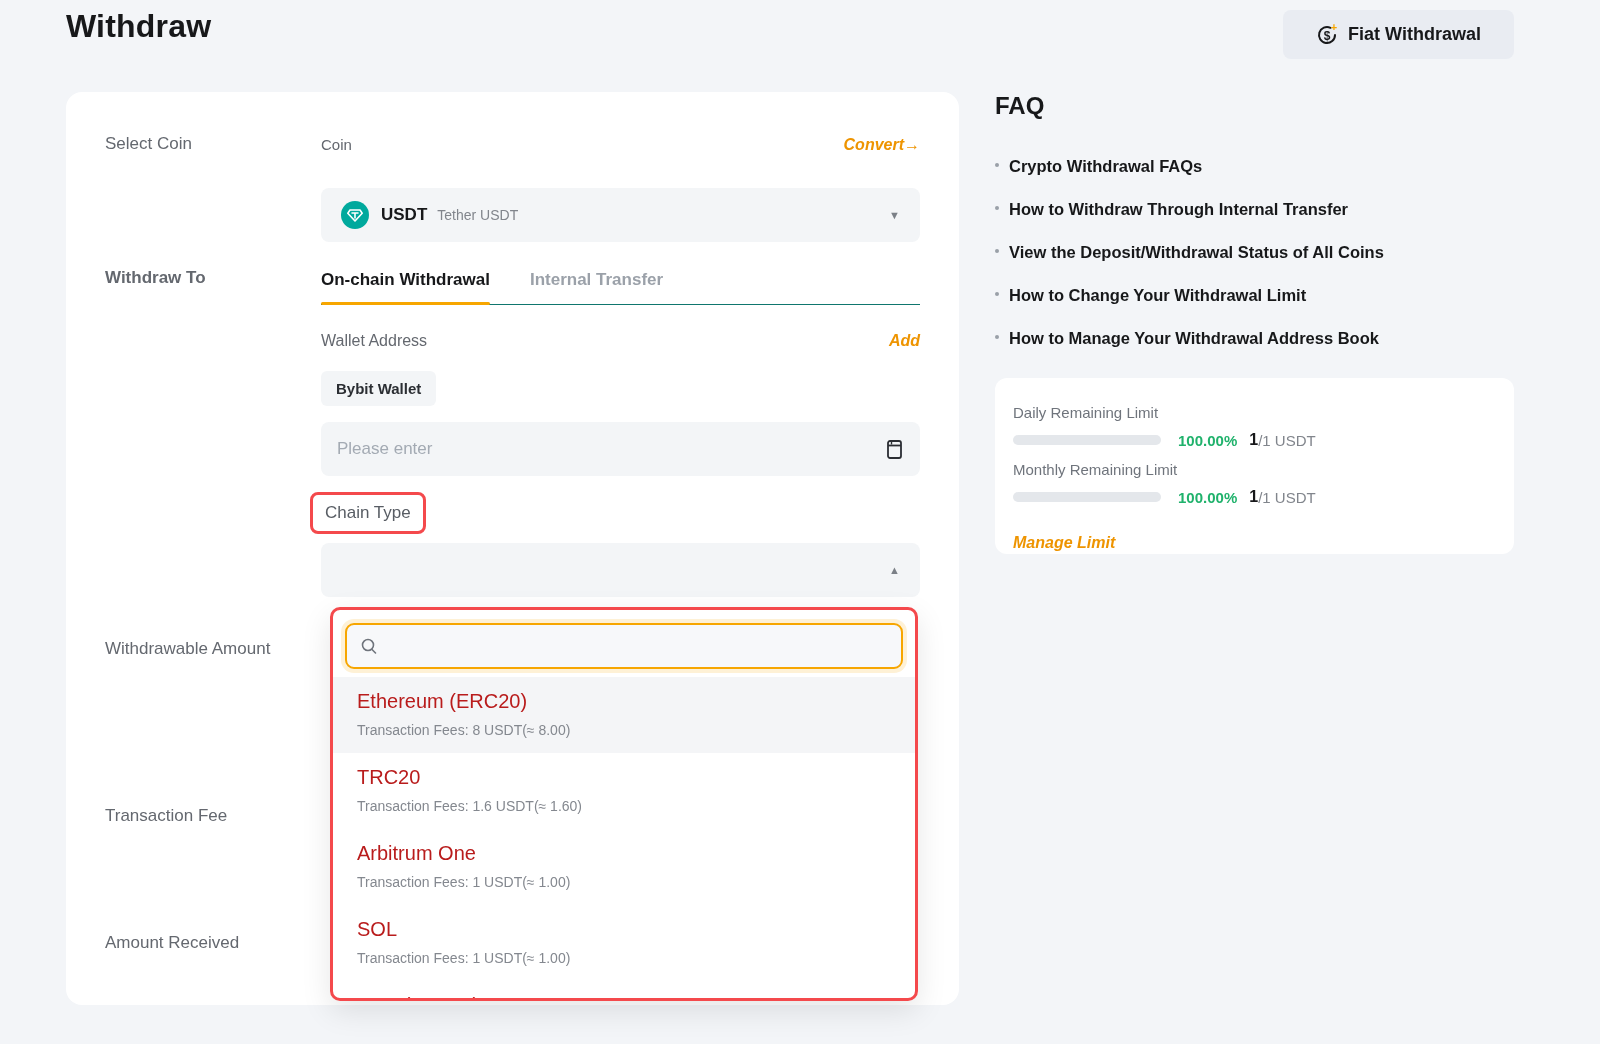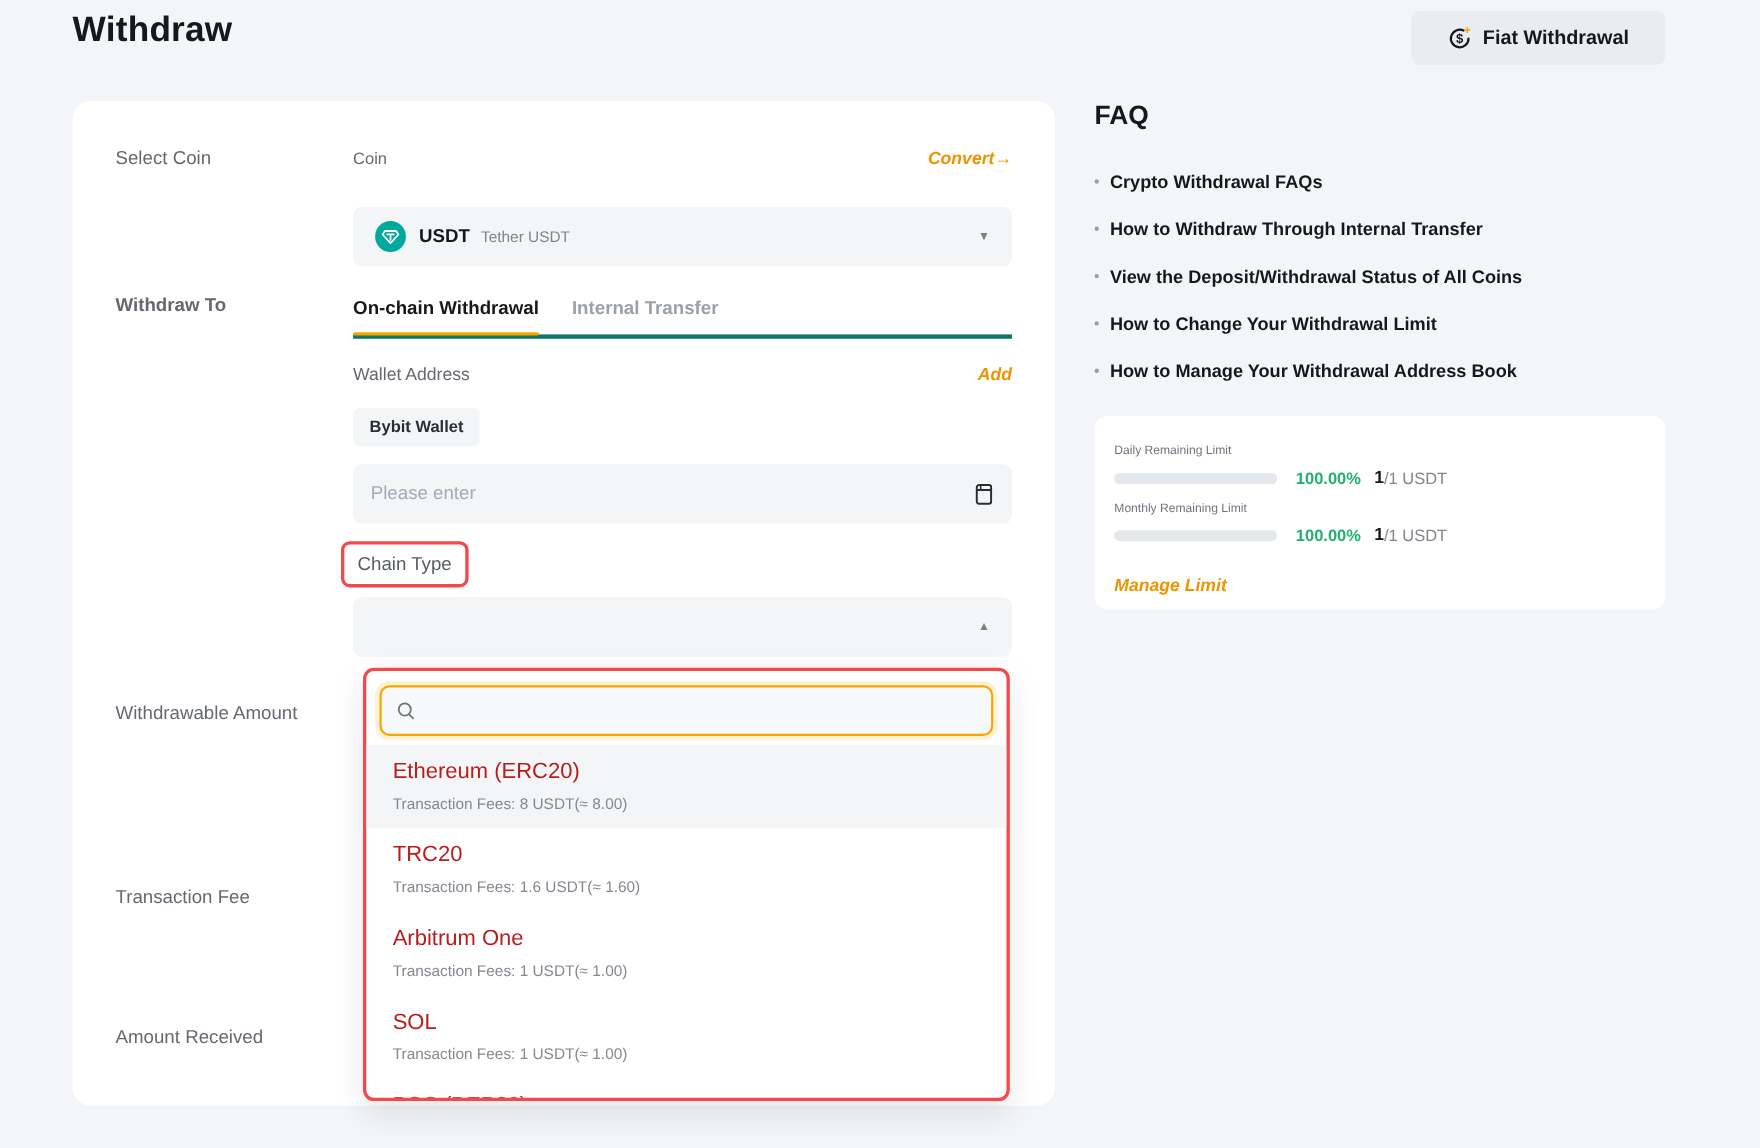--- a/index.html
+++ b/index.html
@@ -40,21 +40,21 @@
   }
   .coin-circle {
     width:28px; height:28px; border-radius:50%; background:#00a99d;
     display:flex; align-items:center; justify-content:center; margin-right:12px; flex:none;
   }
   .coin-symbol { font-size:17px; font-weight:700; margin-right:10px; }
   .coin-name { font-size:14px; color:#81858c; }
   .caret { margin-left:auto; font-size:11px; color:#7b8087; }
 
   
-  .tabs { display:flex; gap:30px; border-bottom:4px solid #0f766e; width:599px; }
+  .tabs { display:flex; gap:40px; border-bottom:1px solid #0f766e; width:599px; }
   .tab { font-size:17px; font-weight:700; padding-bottom:14px; cursor:pointer; position:relative; }
   .tab.active { color:#17181a; }
   .tab.active::after { content:""; position:absolute; left:0; right:0; bottom:-1px; height:3px; background:#f7a600; border-radius:2px; }
   .tab.inactive { color:#9ba1a9; }
 
   .chip {
     display:inline-block; background:#f3f5f7; border-radius:6px;
     padding:9px 15px; font-size:15px; font-weight:600; color:#2b2e33; cursor:pointer;
   }
   .text-input-wrap {
@@ -96,21 +96,21 @@
   .faq-title { left:995px; top:92px; font-size:24px; font-weight:700; }
   .faq-list { left:995px; top:155px; width:520px; list-style:none; }
   .faq-item { display:flex; align-items:flex-start; gap:10px; margin-bottom:21px; cursor:pointer; }
   .faq-bullet { width:4px; height:4px; border-radius:50%; background:#9aa0a8; margin-top:8px; flex:none; }
   .faq-text { font-size:16.5px; font-weight:700; color:#17181a; line-height:22px; }
 
   .limits-card {
     left:995px; top:378px; width:519px; height:176px;
     background:#fff; border-radius:12px; padding:26px 18px 0 18px;
   }
-  .limit-label { font-size:11px; color:#6f747c; }
+  .limit-label { font-size:15px; color:#6f747c; }
   .limit-row { display:flex; align-items:center; margin:10px 0 12px 0; height:18px; }
   .progress-track { width:148px; height:10px; border-radius:5px; background:#e4e7eb; overflow:hidden; flex:none; }
   .progress-fill { height:100%; background:#20b26c; border-radius:5px; width:100%; }
   .pct { color:#20b26c; font-size:15px; font-weight:600; margin-left:17px; }
   .used { font-size:16px; font-weight:700; color:#17181a; margin-left:12px; }
   .total { font-size:15px; color:#81858c; }
   .manage { margin-top:16px; display:inline-block; }
 
   svg { display:block; }
 </style>

